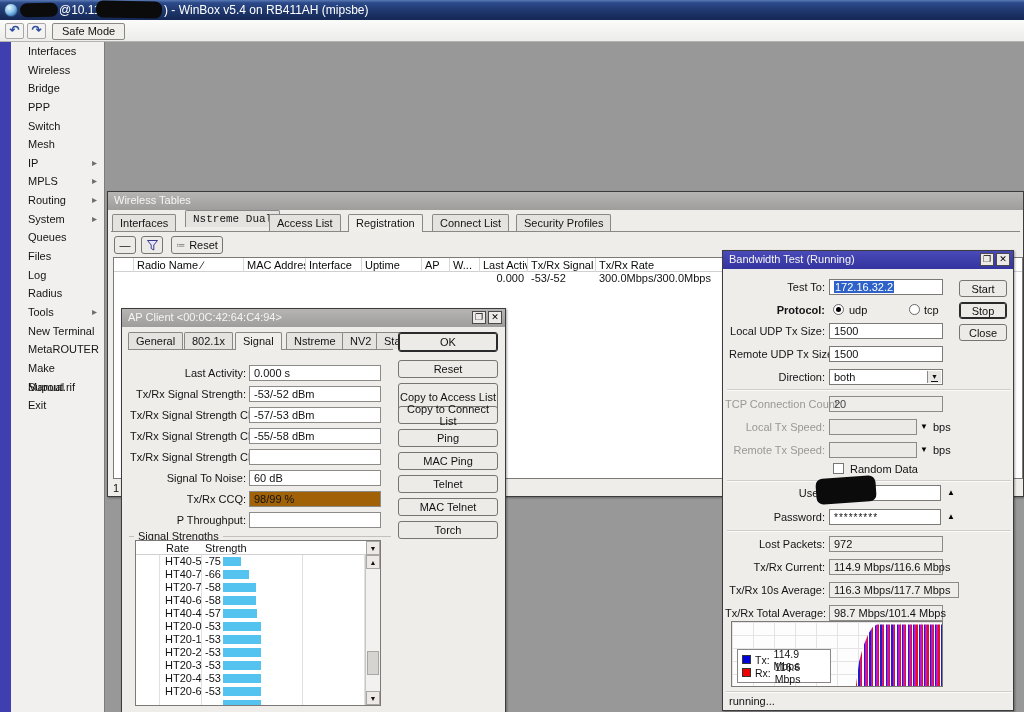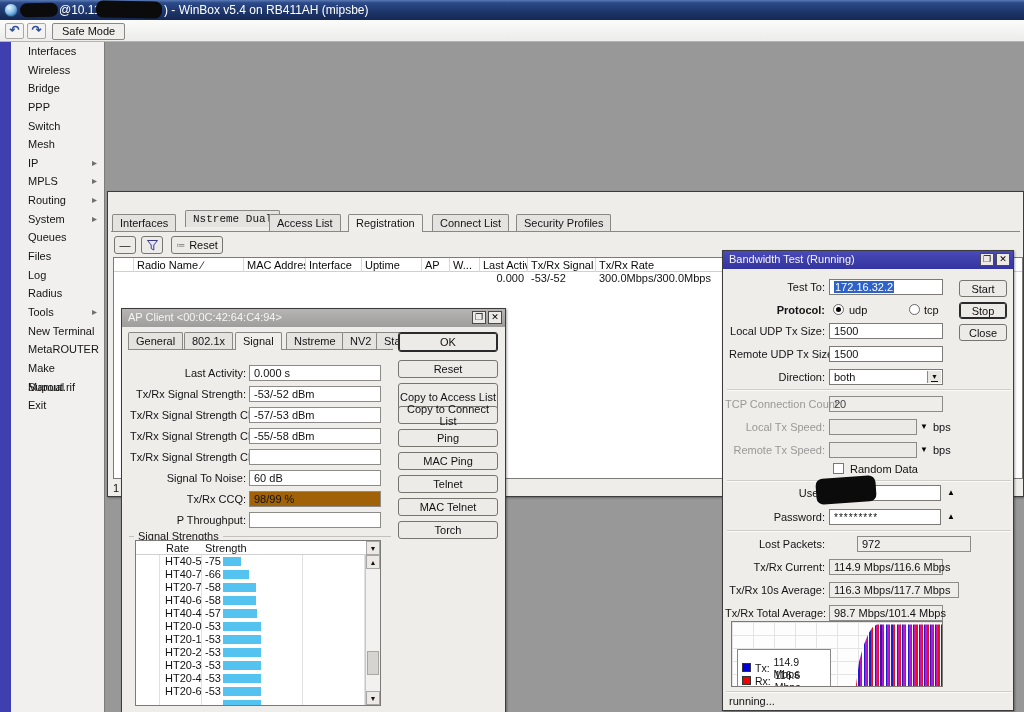--- a/index.html
+++ b/index.html
@@ -84,21 +84,21 @@
   .groupbox-label { position:absolute; background:#efedea; padding:0 4px; color:#141414; }
 
   
   #bt-chart { position:absolute; background:#fdfdfd; border:1px solid #7c7a77;
     background-image:linear-gradient(#e4e4e4 1px, transparent 1px), linear-gradient(90deg,#e4e4e4 1px, transparent 1px);
     background-size:21px 13px; overflow:hidden; }
   #bt-bars { position:absolute; inset:0;
     background:repeating-linear-gradient(90deg,#1d1dcf 0 1px,#c616c6 1px 3px,#e41414 3px 4px,#ffffff 4px 5.5px);
     clip-path:polygon(59% 100%,60.5% 62%,62.5% 38%,65% 18%,67% 8%,69% 4%,100% 4%,100% 100%); }
   #bt-legend { position:absolute; left:5px; top:27px; width:94px; background:#fff; border:1px solid #8a8886;
-    padding:11px 4px; font-size:10.5px; }
+    padding:3px 4px; font-size:10.5px; }
   .leg-row { display:flex; align-items:center; height:13px; }
   .leg-swatch { width:9px; height:9px; border:1px solid #333; margin-right:4px; flex:none; }
   .radio { position:absolute; width:11px; height:11px; border:1px solid #666; border-radius:50%; background:#fff; }
   .radio.sel::after { content:""; position:absolute; left:2px; top:2px; width:5px; height:5px; border-radius:50%; background:#000; }
   .checkbox { position:absolute; width:11px; height:11px; border:1px solid #777; background:#fff; }
 </style>
 </head>
 <body>
 
 <div id="root">
@@ -135,20 +135,23 @@
       <div class="side-item"><span>Radius</span></div>
       <div class="side-item"><span>Tools</span><span class="arrow">▸</span></div>
       <div class="side-item"><span>New Terminal</span></div>
       <div class="side-item"><span>MetaROUTER</span></div>
       <div class="side-item"><span>Make Supout.rif</span></div>
       <div class="side-item"><span>Manual</span></div>
       <div class="side-item"><span>Exit</span></div>
     </div>
 
   <div class="win" style="left:107px;top:191px;width:917px;height:306px;z-index:10;">
+    <div class="titlebar inactive">
+      <span>Wireless Tables</span>
+    </div>
     <div id="wt-tabs">
         <div class="tab" style="left: 4px; top: 22px;">Interfaces</div>
         <div class="tab" style="left: 77px; top: 18px; font-family: Liberation Mono, monospace;">Nstreme Dual</div>
         <div class="tab" style="left: 161px; top: 22px;">Access List</div>
         <div class="tab active" style="left: 240px; top: 22px;">Registration</div>
         <div class="tab" style="left: 324px; top: 22px;">Connect List</div>
         <div class="tab" style="left: 408px; top: 22px;">Security Profiles</div>
       </div>
     <div class="tab-underline" style="left:3px;right:3px;top:39px;"></div>
 
@@ -392,21 +395,21 @@
     <div class="flabel" style="left:6px;top:258px;width:96px;">Password:</div>
     <div class="input" style="left:106px;top:258px;width:112px;">
       <span style="font-size:10px;letter-spacing:1px;">*********</span>
     </div>
     <span class="updown" style="left:224px;top:258px;">▲</span>
 
     <div class="sep" style="left:4px;top:279px;width:284px;"></div>
 
     <div id="bt-stats">
         <div class="flabel" style="left: 2px; top: 285px; width: 100px;">Lost Packets:</div>
-        <div class="robox" style="left: 106px; top: 285px; width: 114px; margin-left: 28px;">
+        <div class="robox" style="left: 106px; top: 285px; width: 114px;">
           <span>972</span>
         </div>
         <div class="flabel" style="left: 2px; top: 308px; width: 100px;">Tx/Rx Current:</div>
         <div class="robox" style="left: 106px; top: 308px; width: 114px;">
           <span>114.9 Mbps/116.6 Mbps</span>
         </div>
         <div class="flabel" style="left: 2px; top: 331px; width: 100px;">Tx/Rx 10s Average:</div>
         <div class="robox" style="left: 106px; top: 331px; width: 130px;">
           <span>116.3 Mbps/117.7 Mbps</span>
         </div>

